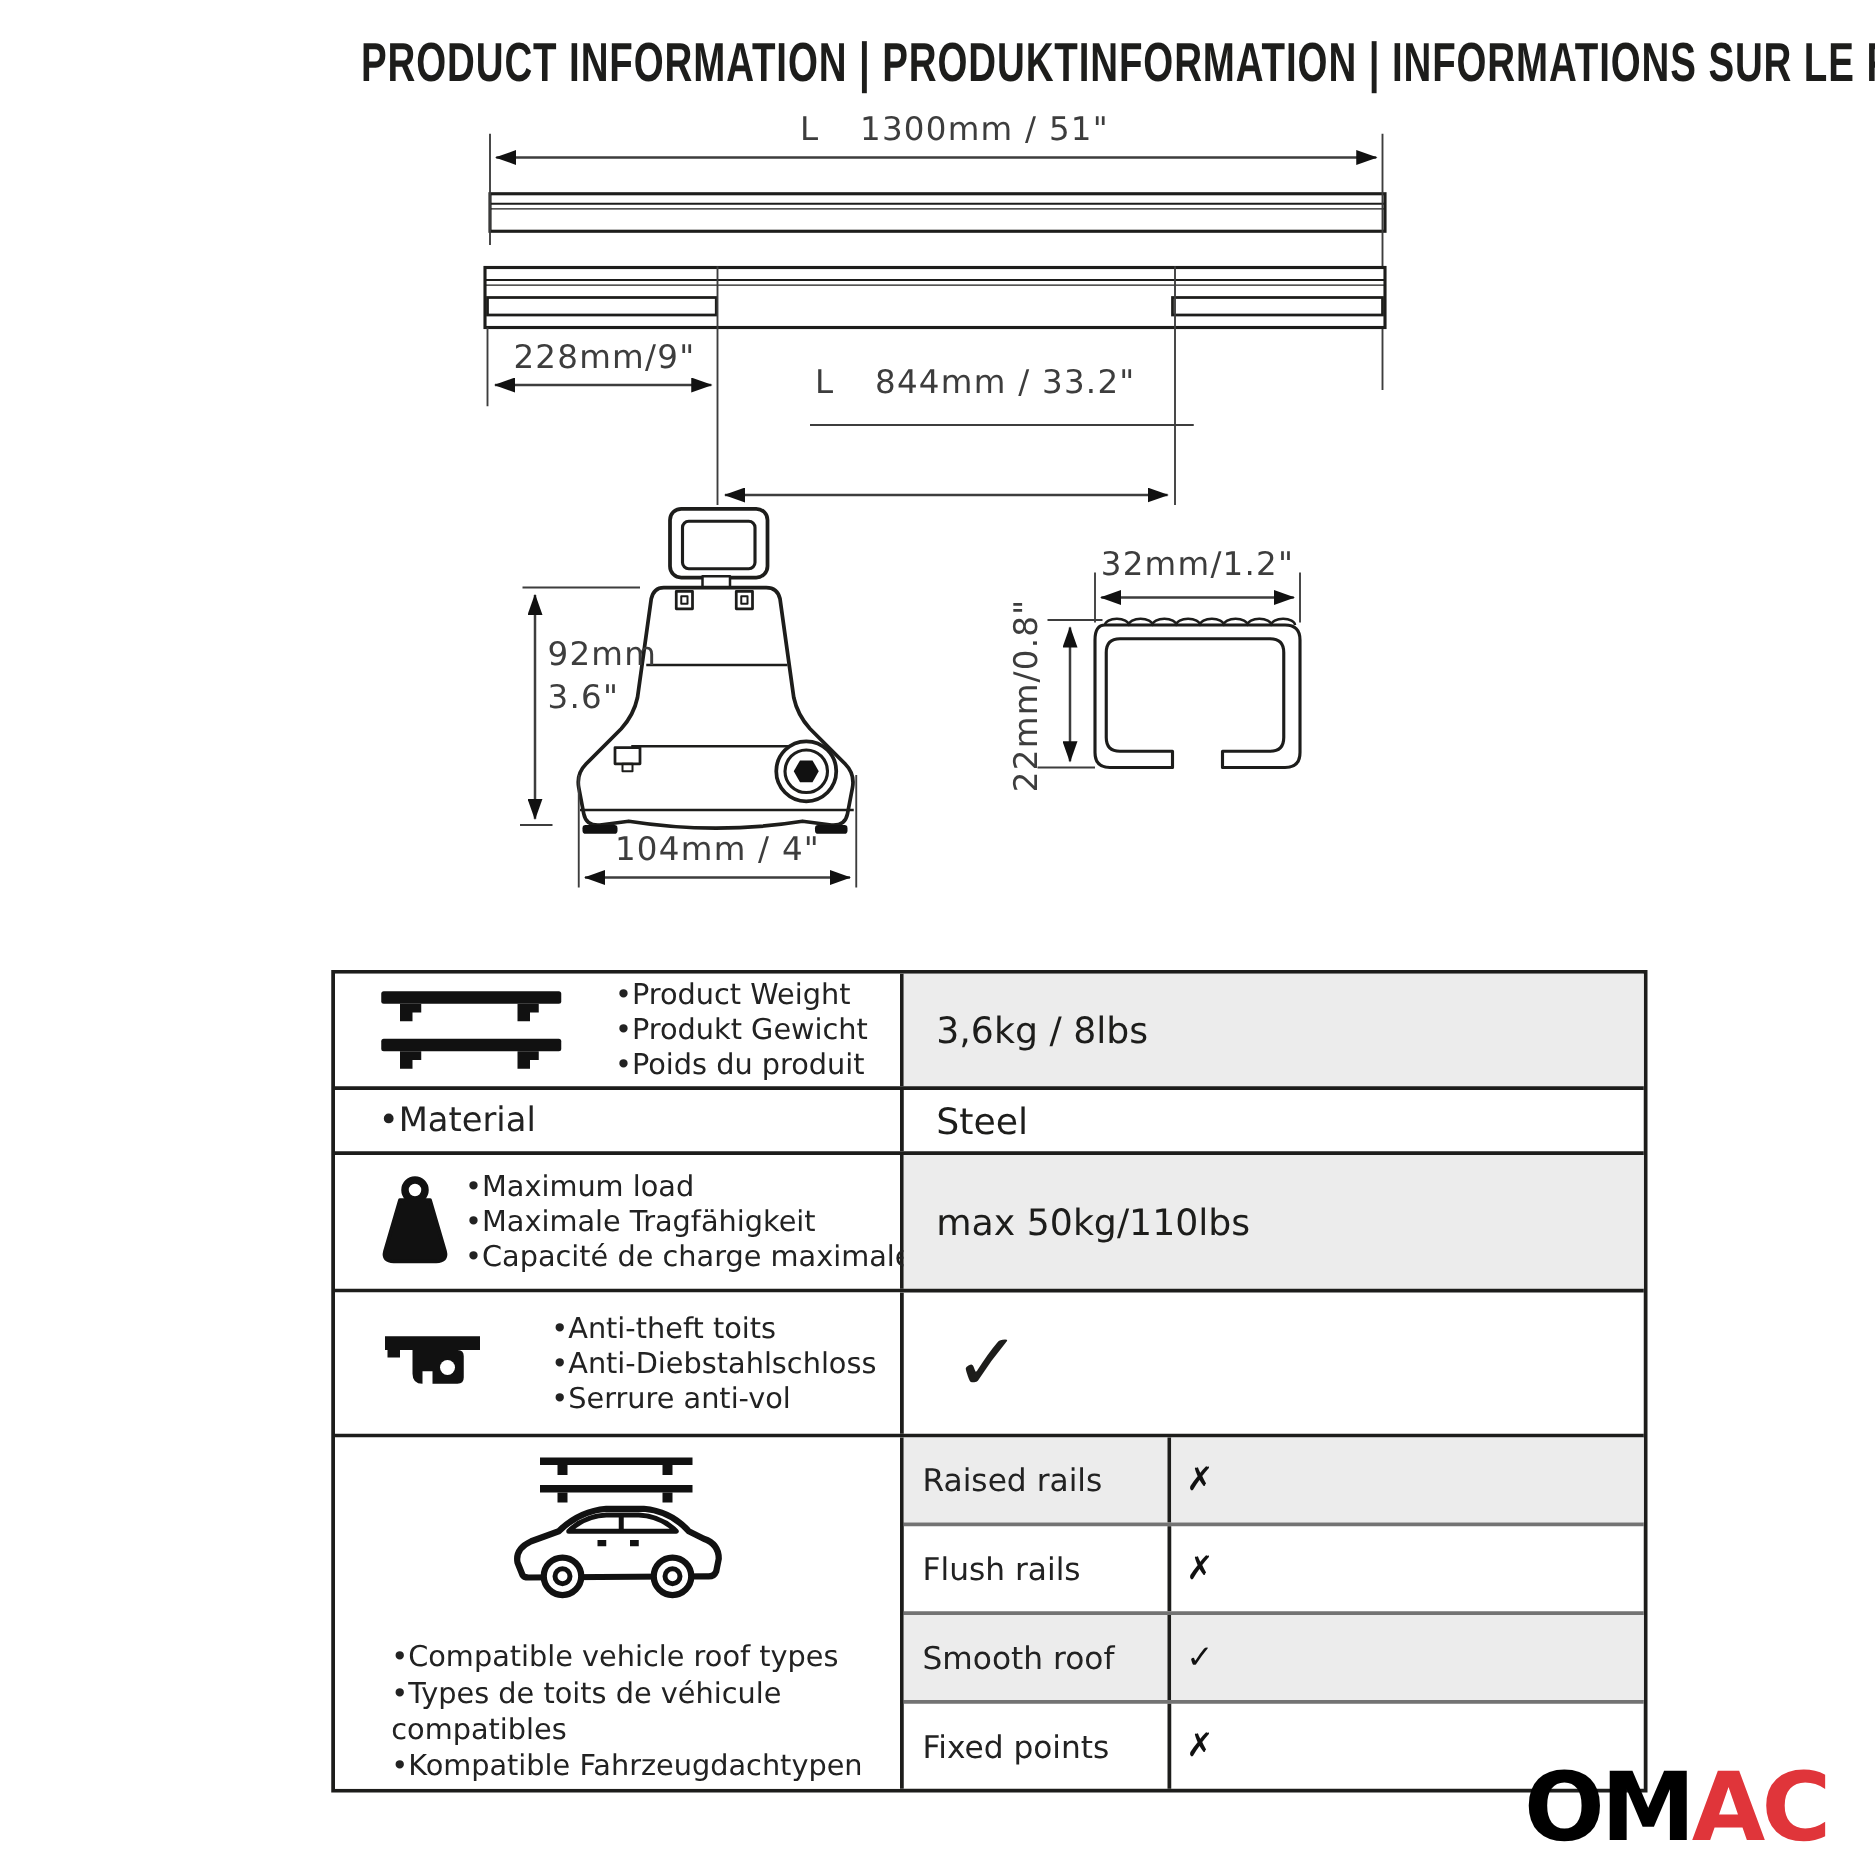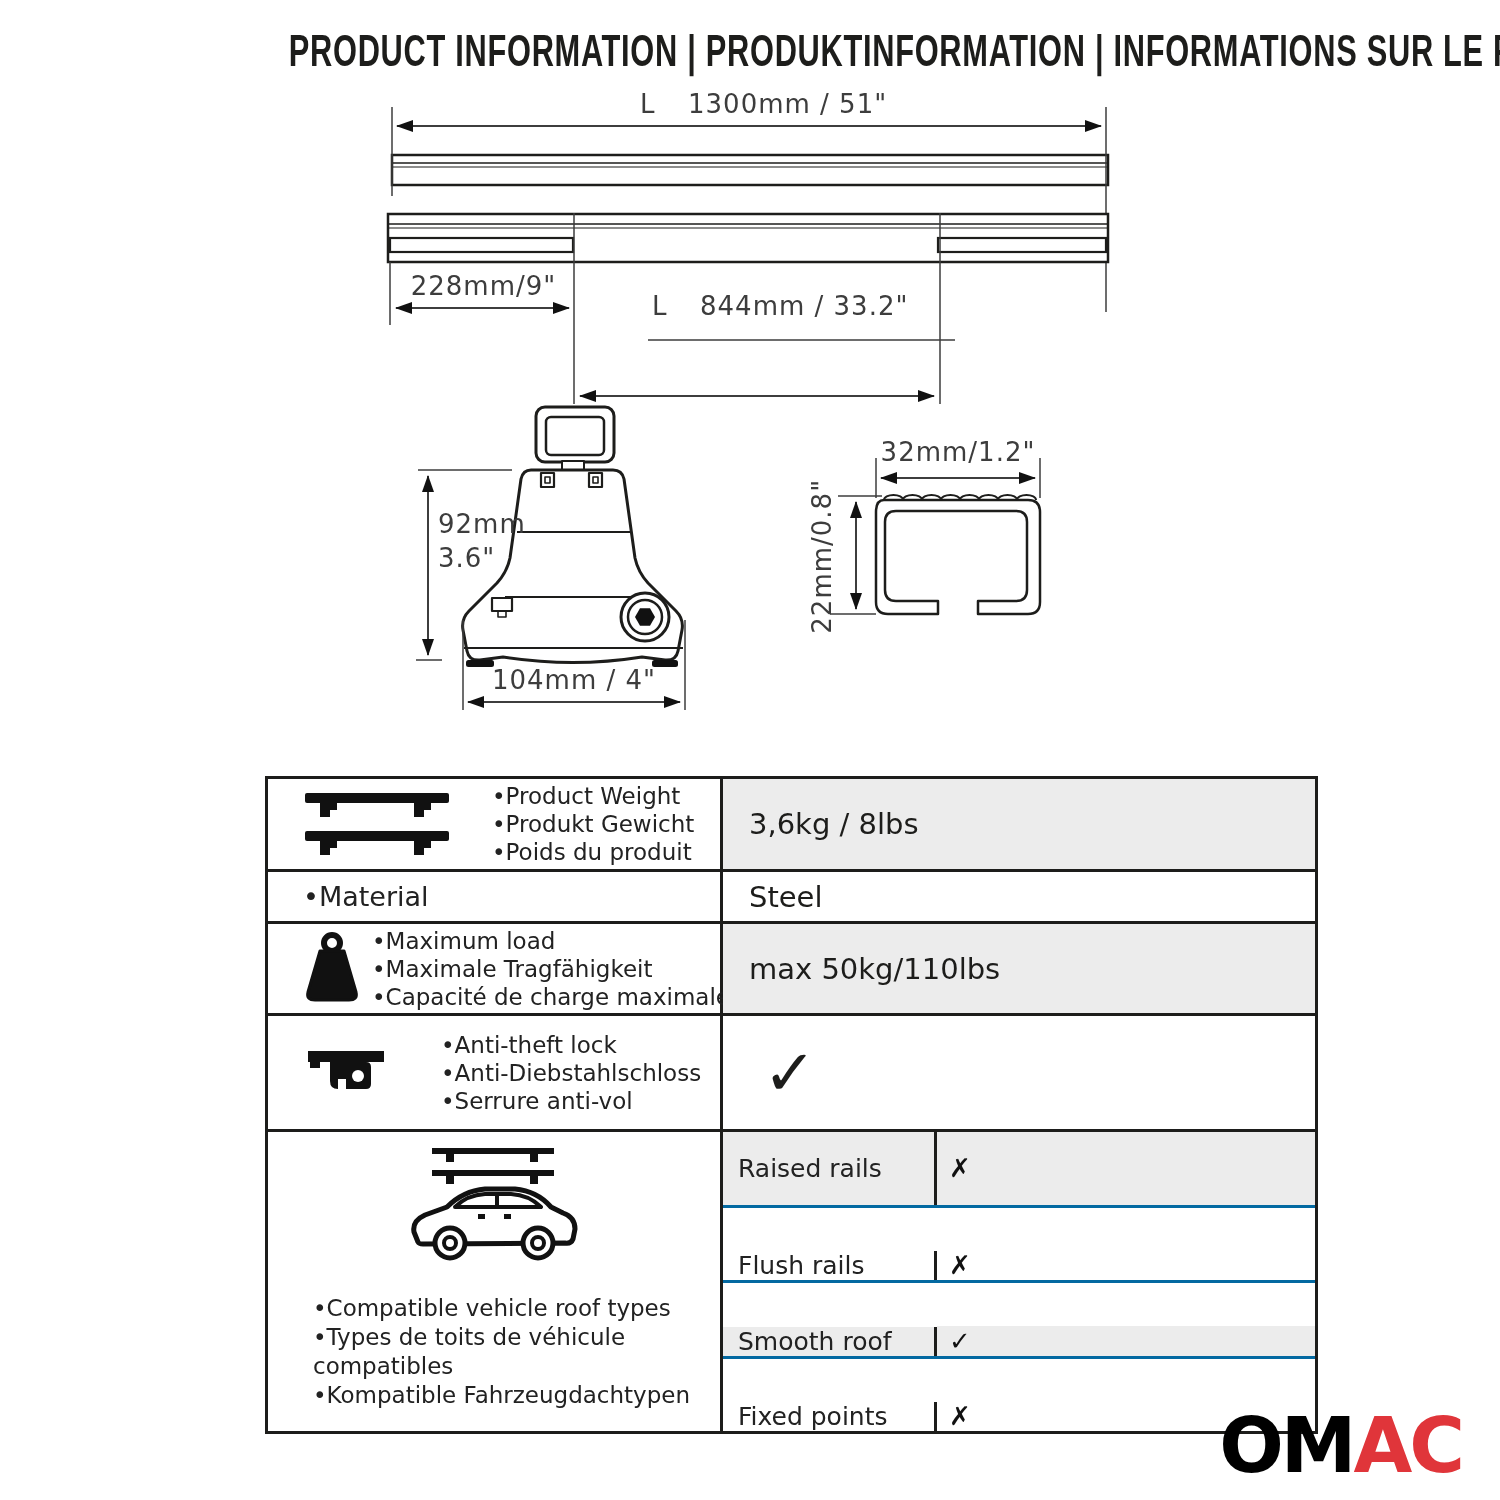--- a/index.html
+++ b/index.html
@@ -14,38 +14,38 @@
   .lineart{position:absolute;left:0;top:0;}
   
   .dim{position:absolute;font-size:26px;color:#3d3d3d;letter-spacing:1px;white-space:nowrap;line-height:1.1;}
   .dim.center{text-align:center;}
   .dim.rot{transform:rotate(-90deg);transform-origin:50% 50%;text-align:center;}
   
   .spec{position:absolute;left:265px;top:776px;width:1053px;height:658px;
         border:3px solid #1d1d1b;box-sizing:border-box;display:flex;flex-direction:column;background:#fff;}
   .row{display:flex;box-sizing:border-box;}
   .row + .row{border-top:3px solid #1d1d1b;}
-  .r1{height:90px;} .r2{height:52px;} .r3{height:92px;} .r4{height:116px;} .r5{flex:1;}
+  .r1{height:90px;} .r2{height:52px;} .r3{height:110px;} .r4{height:116px;} .r5{flex:1;}
   .cell-l{width:455px;border-right:3px solid #1d1d1b;box-sizing:border-box;
           display:flex;align-items:center;background:#fff;}
   .cell-r{flex:1;display:flex;align-items:center;box-sizing:border-box;
           padding-left:26px;font-size:29px;color:#1d1d1b;}
   .shade{background:#ececec;}
   .labels{font-size:23px;line-height:28px;color:#222;}
   .labels div{white-space:nowrap;}
   .icon{flex:0 0 auto;display:block;}
   .bigcheck{font-size:64px;font-weight:bold;line-height:1;padding-left:14px;
             font-family:"DejaVu Sans",sans-serif;}
   
   .r5 .cell-l{flex-direction:column;align-items:flex-start;}
   .carbox{align-self:center;margin-top:14px;}
   .roof-labels{margin-left:45px;margin-top:16px;font-size:23px;line-height:29px;color:#222;width:360px;}
   .sub{flex:1;display:flex;flex-direction:column;}
   .subrow{flex:1;display:flex;box-sizing:border-box;}
-  .subrow + .subrow{border-top:3px solid #0369a1;align-items:flex-end;}
+  .subrow + .subrow{border-top:3px solid #737373;}
   .sublabel{width:214px;border-right:3px solid #1d1d1b;box-sizing:border-box;
             display:flex;align-items:center;padding-left:15px;font-size:25px;color:#222;}
   .submark{flex:1;display:flex;align-items:center;padding-left:12px;font-size:26px;
            font-family:"DejaVu Sans",sans-serif;color:#111;}
   
   .logo{position:absolute;right:38px;bottom:16px;font-family:"DejaVu Sans",sans-serif;
         font-weight:800;font-size:76px;letter-spacing:-3px;line-height:1;}
   .logo .blk{color:#000000;} .logo .red{color:#e0353a;}
 </style>
 </head>
@@ -205,21 +205,21 @@
 
     <div class="row r4">
       <div class="cell-l">
         <svg class="icon" width="80" height="54" viewBox="0 0 80 54" style="margin-left:38px;">
           <rect x="2" y="5" width="76" height="11" fill="#111"></rect>
           <rect x="4" y="16" width="10" height="6" fill="#111"></rect>
           <path d="M24 16 h36 q5 0 5 5 v17 q0 5 -5 5 h-20 v-10 h-8 v10 q-8 0 -8 -8 z" fill="#111"></path>
           <circle cx="52" cy="30" r="6" fill="#fff"></circle>
         </svg>
         <div class="labels" style="margin-left:55px;">
-          <div>•Anti-theft lock</div>
+          <div>•Anti-theft toits</div>
           <div>•Anti-Diebstahlschloss</div>
           <div>•Serrure anti-vol</div>
         </div>
       </div>
       <div class="cell-r">
         <span class="bigcheck">✓</span>
       </div>
     </div>
 
     <div class="row r5">

